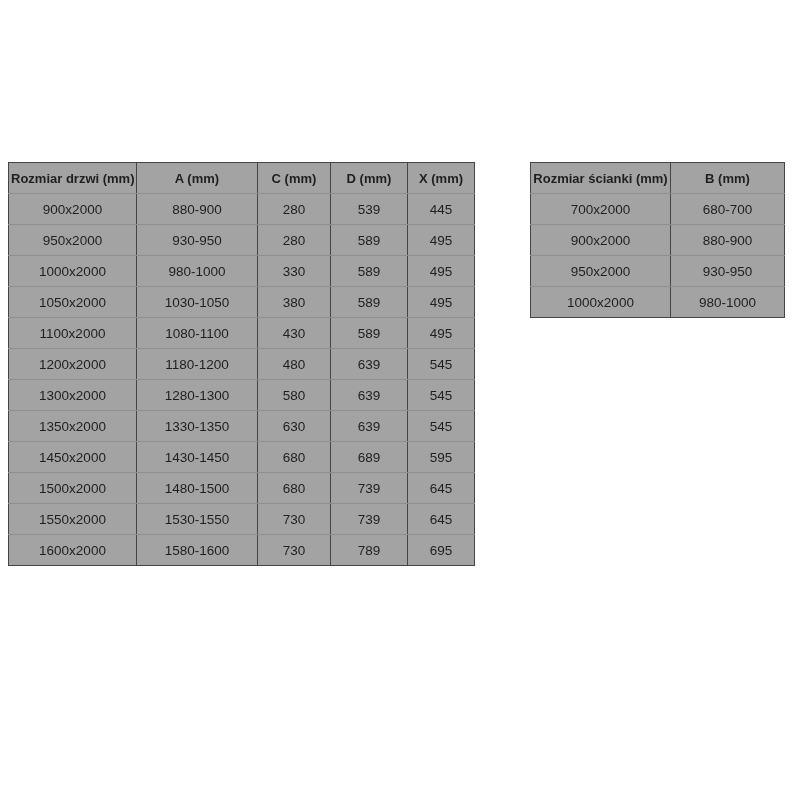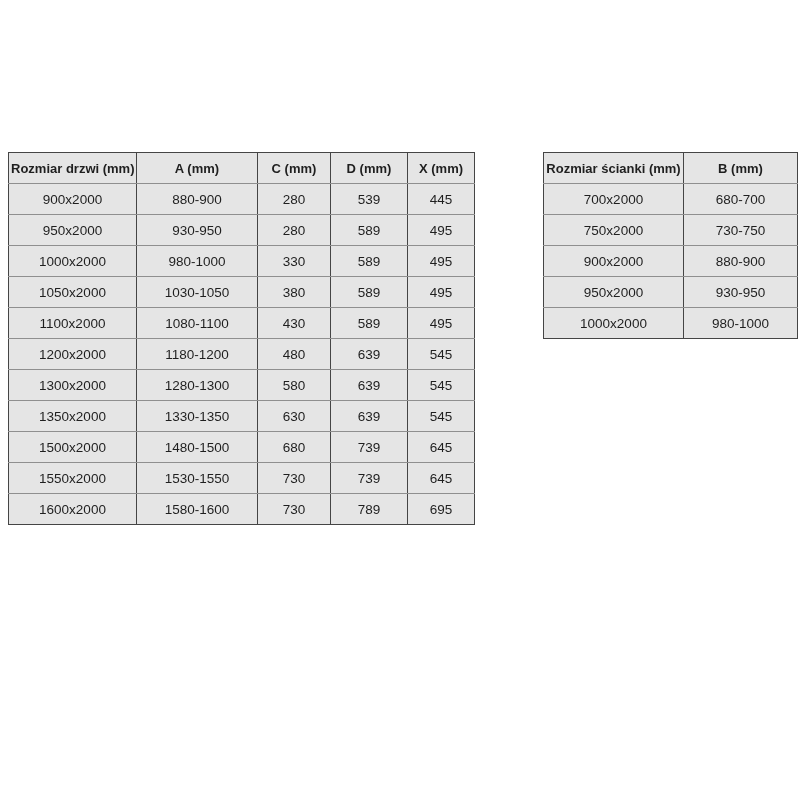--- a/index.html
+++ b/index.html
@@ -15,21 +15,22 @@
     position: relative;
     width: 800px;
     height: 800px;
     background: #ffffff;
     overflow: hidden;
   }
   table.spec {
     border-collapse: collapse;
     table-layout: fixed;
     position: absolute;
-    background: #e5e5e5;
+    background: #a3a3a3;
+    margin-top: 10px;
   }
   table.spec th, table.spec td {
     border-left: 1px solid #454545;
     border-right: 1px solid #454545;
     border-top: 1px solid #8f8f8f;
     border-bottom: 1px solid #8f8f8f;
     height: 30px;
     padding: 0 2px;
     text-align: center;
     vertical-align: middle;
@@ -37,21 +38,21 @@
     white-space: nowrap;
     overflow: hidden;
   }
   table.spec tr:first-child th { border-top: 1px solid #454545; }
   table.spec tr:last-child td { border-bottom: 1px solid #454545; }
   table.spec th {
     font-weight: bold;
     font-size: 13px;
   }
   #doors-table { left: 8px;   top: 152px; width: 466px; }
-  #wall-table  { left: 543px; top: 152px; width: 254px; }
+  #wall-table  { left: 530px; top: 152px; width: 254px; }
 
   #doors-table col.c0 { width: 128px; }
   #doors-table col.c1 { width: 121px; }
   #doors-table col.c2 { width: 73px; }
   #doors-table col.c3 { width: 77px; }
   #doors-table col.c4 { width: 67px; }
 
   #wall-table col.c0 { width: 140px; }
   #wall-table col.c1 { width: 114px; }
 </style>
@@ -128,20 +129,27 @@
           <td>545</td>
         </tr>
         <tr>
           <td>1350x2000</td>
           <td>1330-1350</td>
           <td>630</td>
           <td>639</td>
           <td>545</td>
         </tr>
         <tr>
+          <td>1450x2000</td>
+          <td>1430-1450</td>
+          <td>680</td>
+          <td>689</td>
+          <td>595</td>
+        </tr>
+        <tr>
           <td>1500x2000</td>
           <td>1480-1500</td>
           <td>680</td>
           <td>739</td>
           <td>645</td>
         </tr>
         <tr>
           <td>1550x2000</td>
           <td>1530-1550</td>
           <td>730</td>
@@ -168,24 +176,20 @@
           <th>Rozmiar ścianki (mm)</th>
           <th>B (mm)</th>
         </tr>
     </thead>
     <tbody>
         <tr>
           <td>700x2000</td>
           <td>680-700</td>
         </tr>
         <tr>
-          <td>750x2000</td>
-          <td>730-750</td>
-        </tr>
-        <tr>
           <td>900x2000</td>
           <td>880-900</td>
         </tr>
         <tr>
           <td>950x2000</td>
           <td>930-950</td>
         </tr>
         <tr>
           <td>1000x2000</td>
           <td>980-1000</td>

